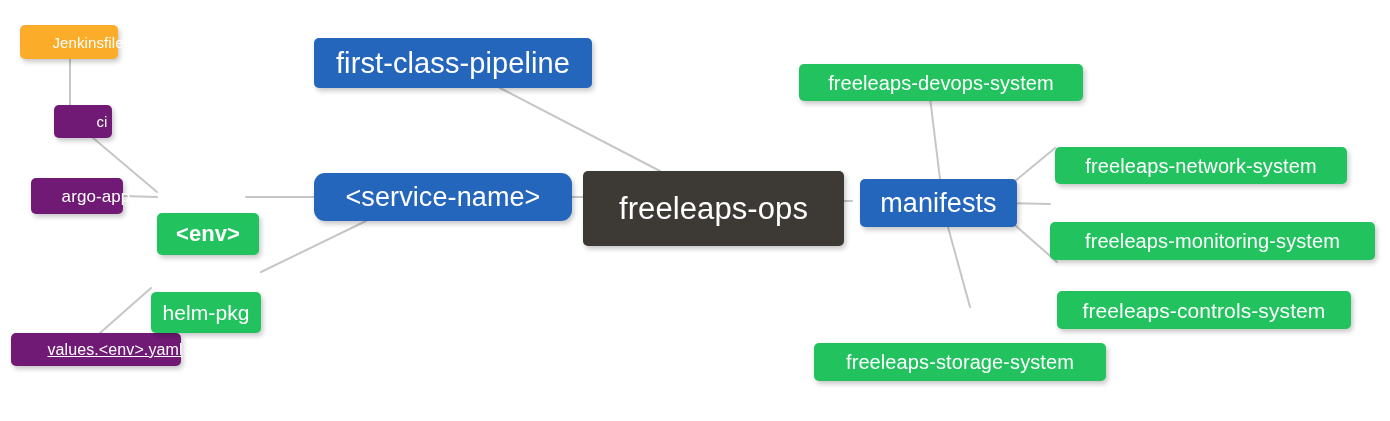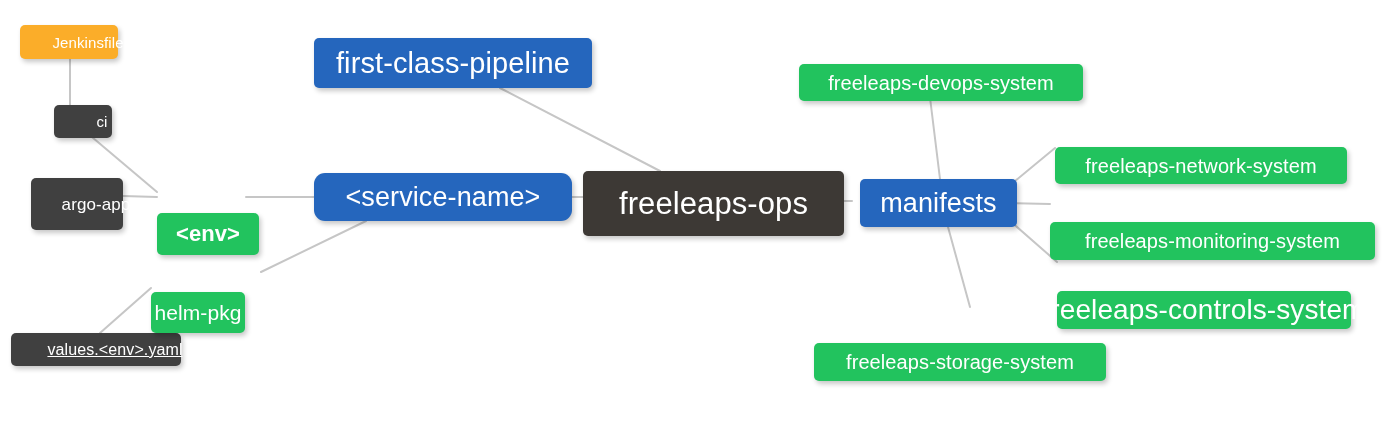--- a/index.html
+++ b/index.html
@@ -37,21 +37,21 @@
     white-space: nowrap;
     box-shadow: 2px 3px 5px rgba(0,0,0,0.22);
     letter-spacing: 0.1px;
     line-height: 1;
     padding: 0 10px;
   }
   .n-root      { background: #3d3935; }
   .n-blue      { background: #2566bd; }
   .n-green     { background: #22c35e; margin-top: 36px; }
   .n-orange    { background: #fbad29; padding-left: 48px; }
-  .n-red       { background: #404040; padding-left: 48px; }
+  .n-red       { background: #701a75; padding-left: 48px; }
 </style>
 </head>
 <body>
 
 <div id="canvas">
   <svg id="edges" viewBox="0 0 1390 421" width="1390" height="421" xmlns="http://www.w3.org/2000/svg">
       <line x1="70" y1="59" x2="70" y2="105" stroke="#c6c6c6" stroke-width="2" stroke-linecap="round"></line>
       <line x1="86" y1="132" x2="157" y2="192" stroke="#c6c6c6" stroke-width="2" stroke-linecap="round"></line>
       <line x1="123" y1="196" x2="157" y2="197" stroke="#c6c6c6" stroke-width="2" stroke-linecap="round"></line>
       <line x1="246" y1="197" x2="314" y2="197" stroke="#c6c6c6" stroke-width="2" stroke-linecap="round"></line>
@@ -66,53 +66,53 @@
       <line x1="1009" y1="220" x2="1057" y2="262" stroke="#c6c6c6" stroke-width="2" stroke-linecap="round"></line>
       <line x1="948" y1="227" x2="970" y2="307" stroke="#c6c6c6" stroke-width="2" stroke-linecap="round"></line>
     </svg>
   <div id="node-layer">
       <div class="node n-orange" style="left: 20px; top: 25px; width: 98px; height: 34px; font-size: 15px;">
         <span>Jenkinsfile</span>
       </div>
       <div class="node n-red" style="left: 54px; top: 105px; width: 32px; height: 33px; font-size: 15px;">
         <span>ci</span>
       </div>
-      <div class="node n-red" style="left: 31px; top: 178px; width: 92px; height: 52px; font-size: 17px;">
+      <div class="node n-red" style="left: 31px; top: 178px; width: 92px; height: 36px; font-size: 17px;">
         <span>argo-app</span>
       </div>
       <div class="node n-green" style="left: 157px; top: 177px; width: 102px; height: 42px; font-size: 22px; font-weight: bold;">
         <span>&lt;env&gt;</span>
       </div>
       <div class="node n-red" style="left: 11px; top: 333px; width: 170px; height: 33px; font-size: 16px; text-decoration: underline;">
         <span>values.&lt;env&gt;.yaml</span>
       </div>
-      <div class="node n-green" style="left: 151px; top: 256px; width: 94px; height: 41px; font-size: 21px; align-items: center;">
+      <div class="node n-green" style="left: 151px; top: 256px; width: 110px; height: 41px; font-size: 21px; align-items: center;">
         <span>helm-pkg</span>
       </div>
       <div class="node n-blue" style="left: 314px; top: 38px; width: 278px; height: 50px; font-size: 29px;">
         <span>first-class-pipeline</span>
       </div>
       <div class="node n-blue" style="left: 314px; top: 173px; width: 258px; height: 48px; font-size: 27px; border-radius: 11px;">
         <span>&lt;service-name&gt;</span>
       </div>
-      <div class="node n-root" style="left: 583px; top: 171px; width: 261px; height: 65px; font-size: 31px; justify-content: center;">
+      <div class="node n-root" style="left: 583px; top: 171px; width: 261px; height: 75px; font-size: 31px; justify-content: center;">
         <span>freeleaps-ops</span>
       </div>
       <div class="node n-blue" style="left: 860px; top: 179px; width: 157px; height: 48px; font-size: 27px;">
         <span>manifests</span>
       </div>
       <div class="node n-green" style="left: 799px; top: 28px; width: 284px; height: 37px; font-size: 20px;">
         <span>freeleaps-devops-system</span>
       </div>
       <div class="node n-green" style="left: 1055px; top: 111px; width: 292px; height: 37px; font-size: 20px;">
         <span>freeleaps-network-system</span>
       </div>
       <div class="node n-green" style="left: 1050px; top: 186px; width: 325px; height: 38px; font-size: 20px;">
         <span>freeleaps-monitoring-system</span>
       </div>
-      <div class="node n-green" style="left: 1057px; top: 255px; width: 294px; height: 38px; font-size: 28px;">
+      <div class="node n-green" style="left: 1057px; top: 255px; width: 294px; height: 38px; font-size: 21px;">
         <span>freeleaps-controls-system</span>
       </div>
       <div class="node n-green" style="left: 814px; top: 307px; width: 292px; height: 38px; font-size: 20px;">
         <span>freeleaps-storage-system</span>
       </div>
     </div>
 </div>
 
 </body></html>

